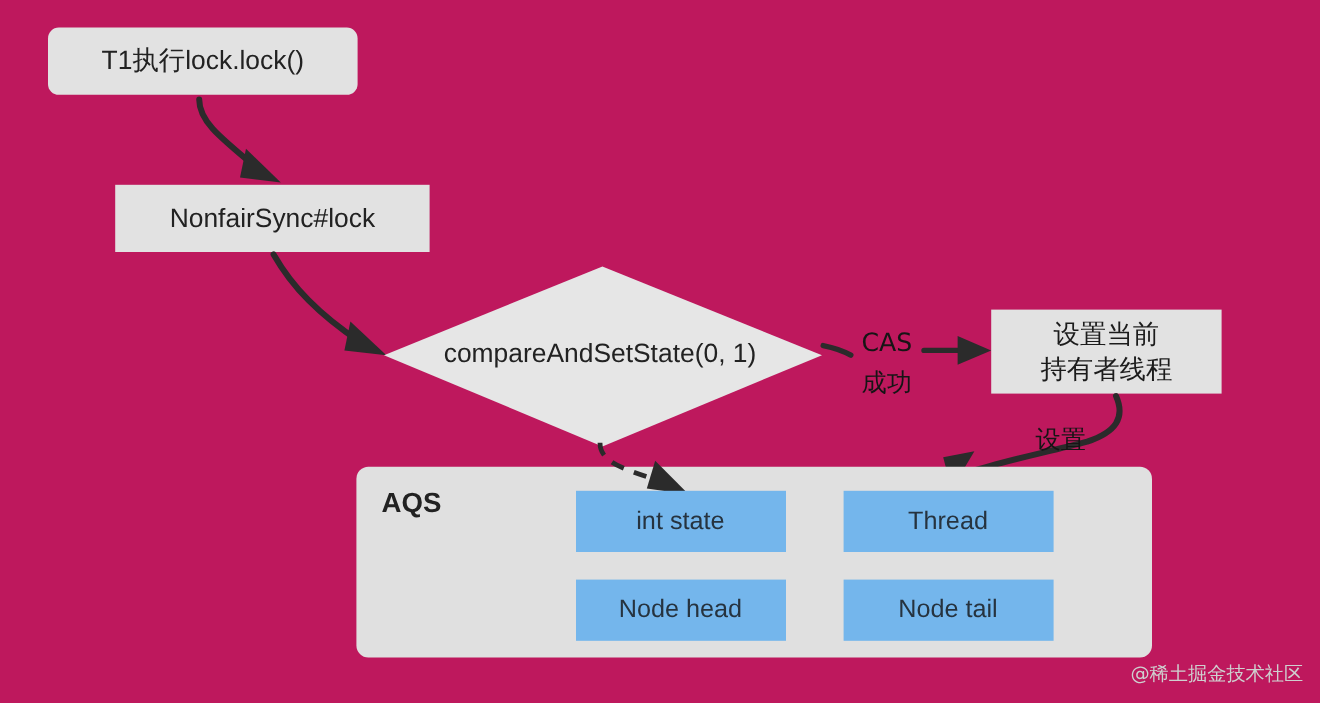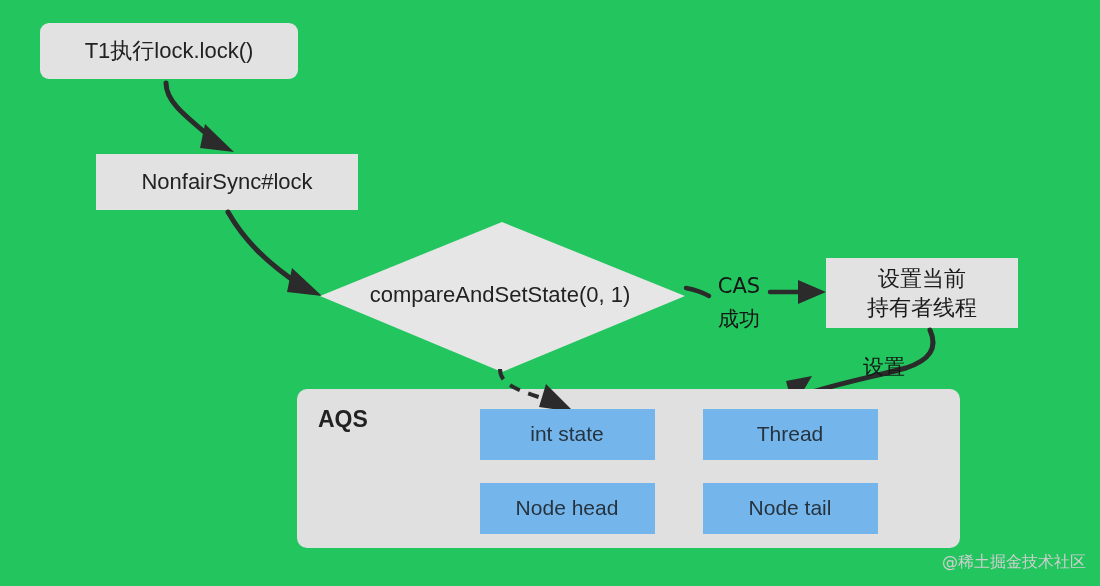--- a/index.html
+++ b/index.html
@@ -7,21 +7,21 @@
     padding: 0;
     background: #ffffff;
   }
   body {
     font-family: "Liberation Sans", "DejaVu Sans", sans-serif;
   }
   #canvas {
     position: relative;
     width: 1100px;
     height: 586px;
-    background: #22c55e;
+    background: #be185d;
     overflow: hidden;
   }
   svg.layer {
     position: absolute;
     left: 0;
     top: 0;
     width: 1100px;
     height: 586px;
   }
   .node-text {

